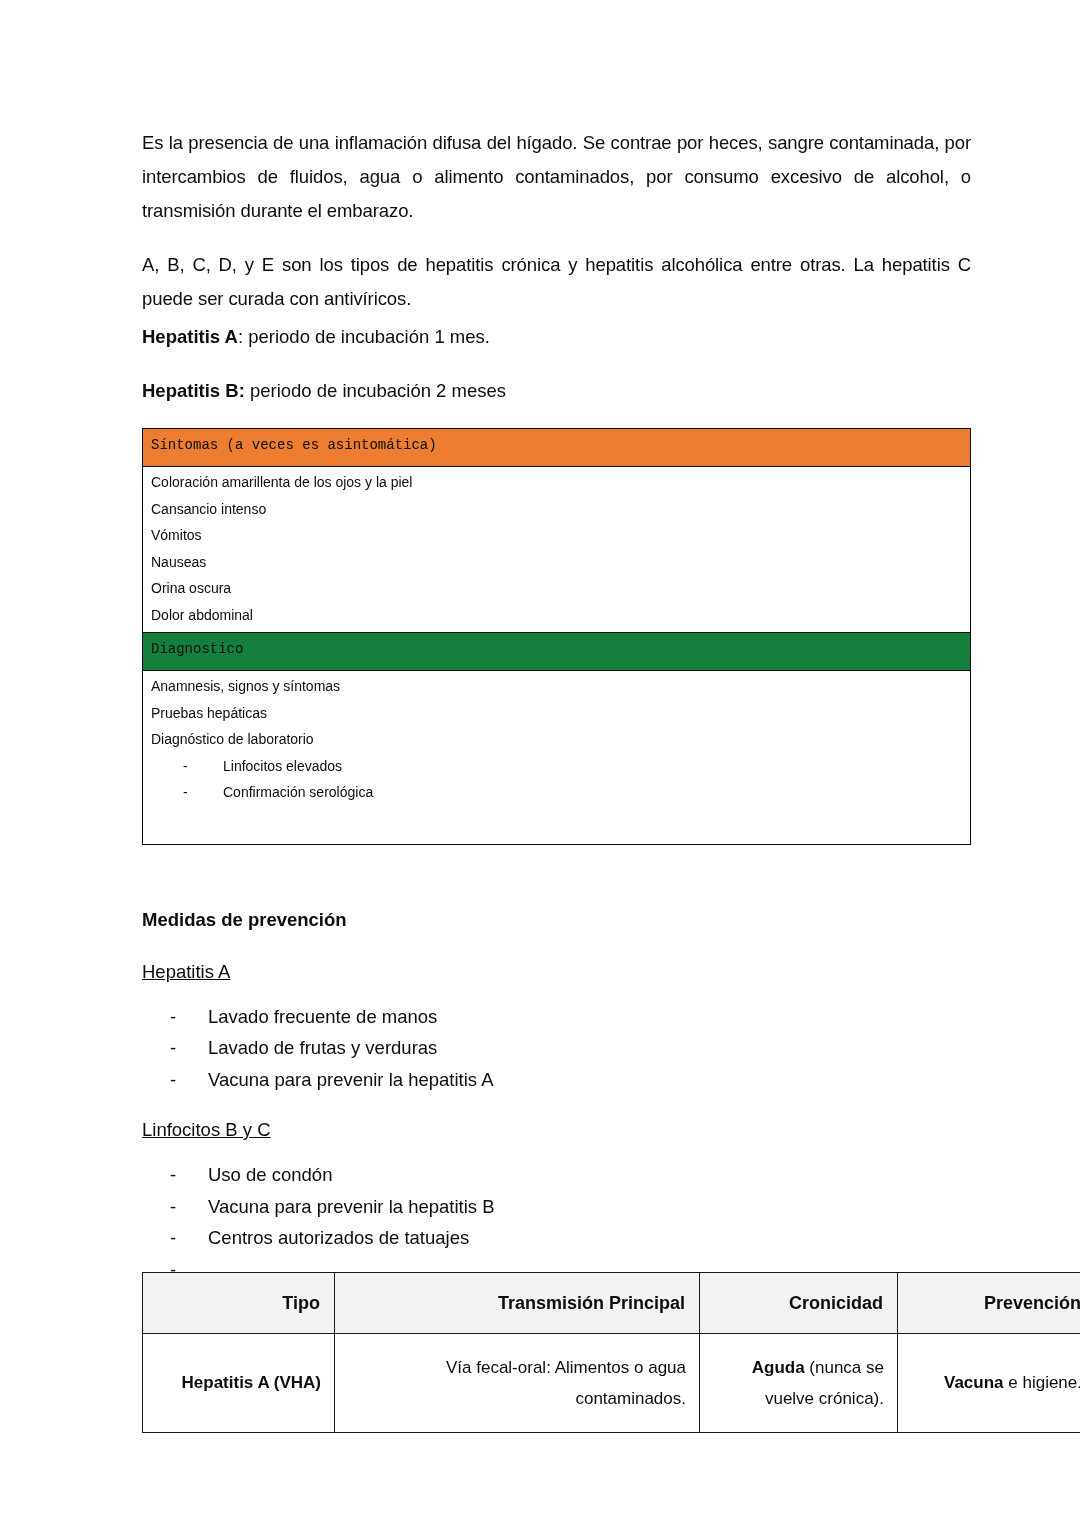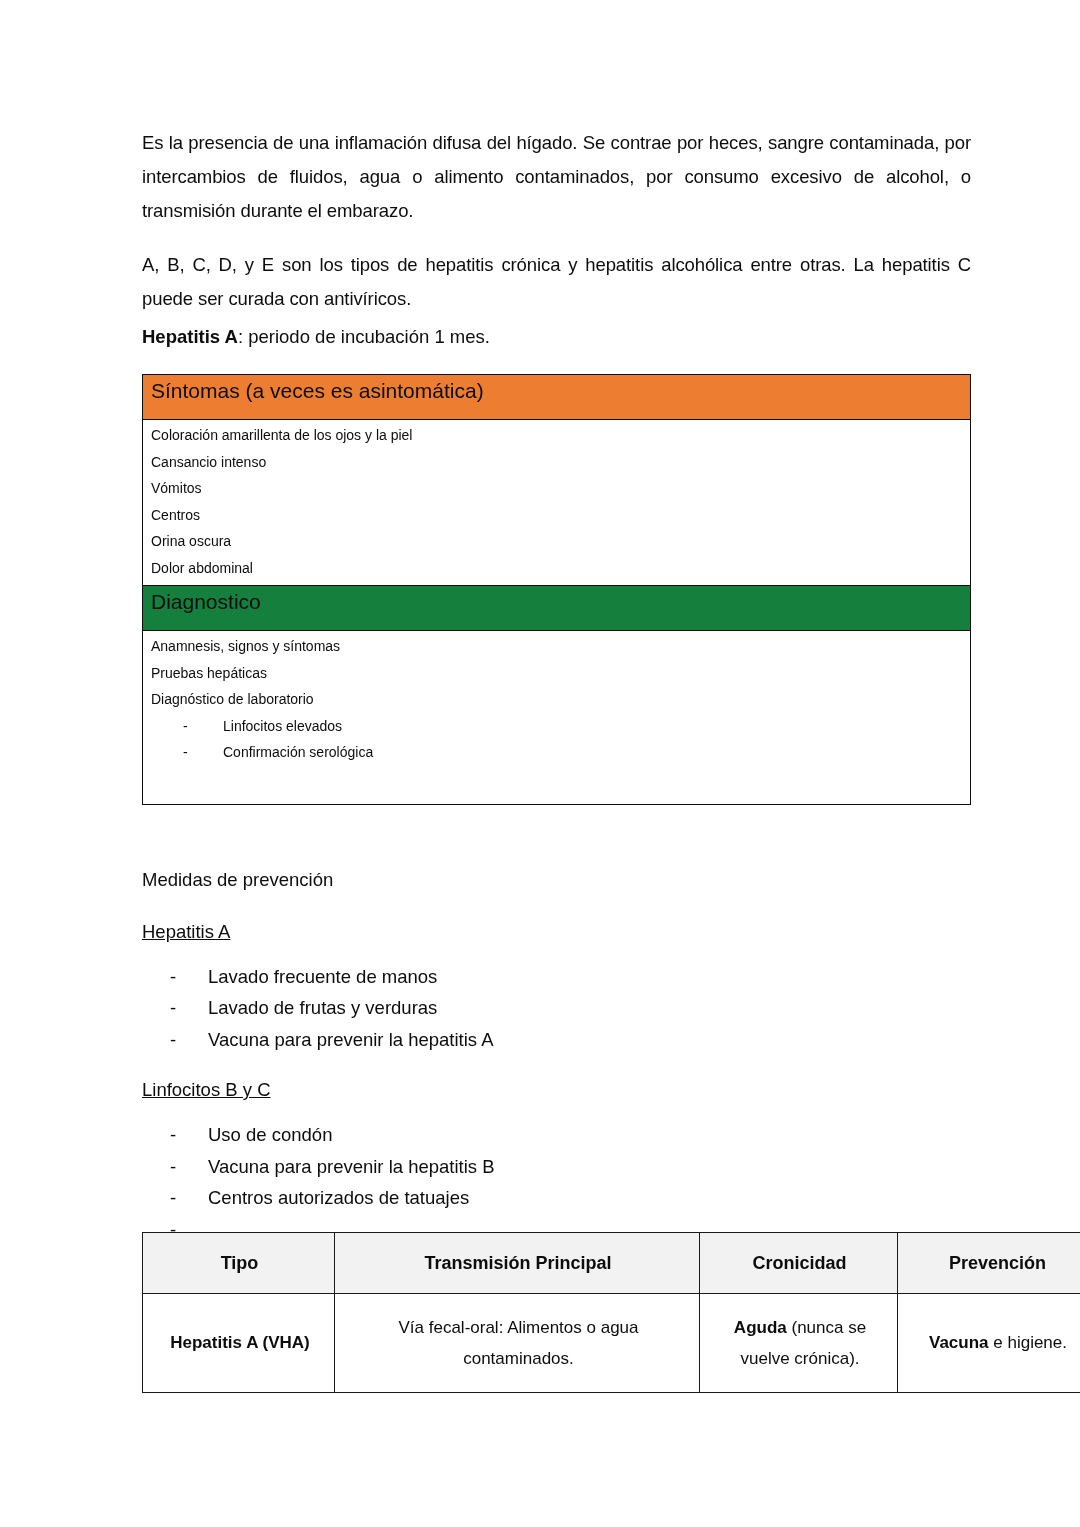--- a/index.html
+++ b/index.html
@@ -50,24 +50,25 @@
   
   .info-table {
     width: 829px;
     border: 1.6px solid #0d0d0d;
     border-collapse: collapse;
     margin-top: 2px;
     margin-bottom: 0;
     background: #ffffff;
   }
   .band {
-    padding: 3px 8px 15px 8px;
-    font-size: 21px;
+    padding: 3px 8px 8px 8px;
+    font-size: 14px;
     line-height: 26px;
     border-bottom: 1.6px solid #0d0d0d;
+    font-family: Liberation Mono, monospace;
   }
   .band.orange { background: #ED7D31; }
   .band.green  { background: #15803d; }
 
   .band-body {
     padding: 2px 8px 4px 8px;
     font-size: 14px;
     line-height: 26.5px;
   }
   .band-body.with-border { border-bottom: 1.6px solid #0d0d0d; }
@@ -82,21 +83,21 @@
   .band-body .sub-list li .dash {
     position: absolute;
     left: 32px;
     top: 0;
   }
   .band-body .filler { display: block; height: 34px; }
 
   
   .section-title {
     font-size: 18.5px;
-    font-weight: normal;
+    font-weight: bold;
     line-height: 34px;
     margin: 0 0 18px 0;
   }
   .sub-heading {
     font-size: 18.5px;
     line-height: 34px;
     margin: 0 0 12px 0;
   }
   .sub-heading span { text-decoration: underline; }
 
@@ -120,21 +121,21 @@
   
   .grid-table {
     width: 829px;
     border-collapse: collapse;
     margin-top: 6px;
     table-layout: fixed;
   }
   .grid-table th, .grid-table td {
     border: 1.6px solid #1a1a1a;
     vertical-align: middle;
-    text-align: center;
+    text-align: right;
   }
   .grid-table th {
     background: #f2f2f2;
     font-size: 18px;
     font-weight: bold;
     padding: 17px 14px 17px 16px;
     line-height: 26px;
   }
   .grid-table td {
     font-size: 17px;
@@ -150,32 +151,33 @@
 </head>
 <body>
 
 <div class="page">
   <div class="content">
 
     <p class="para">Es la presencia de una inflamación difusa del hígado. Se contrae por heces, sangre contaminada, por intercambios de fluidos, agua o alimento contaminados, por consumo excesivo de alcohol, o transmisión durante el embarazo.</p>
     <p class="para last-intro">A, B, C, D, y E son los tipos de hepatitis crónica y hepatitis alcohólica entre otras. La hepatitis C puede ser curada con antivíricos.</p>
 
     <p class="lead-line"><b>Hepatitis A</b><span>: periodo de incubación 1 mes.</span></p>
+    <p class="lead-line"><b>Hepatitis B:</b><span> periodo de incubación 2 meses</span></p>
 
     <table class="info-table">
       <tbody>
           <tr>
         <td class="band orange">Síntomas (a veces es asintomática)</td>
       </tr>
       <tr>
         <td class="band-body with-border">
           <span class="row-line">Coloración amarillenta de los ojos y la piel</span>
           <span class="row-line">Cansancio intenso</span>
           <span class="row-line">Vómitos</span>
-          <span class="row-line">Centros</span>
+          <span class="row-line">Nauseas</span>
           <span class="row-line">Orina oscura</span>
           <span class="row-line">Dolor abdominal</span>
         </td>
       </tr>
       <tr>
         <td class="band green">Diagnostico</td>
       </tr>
       <tr>
         <td class="band-body">
           <span class="row-line">Anamnesis, signos y síntomas</span>

